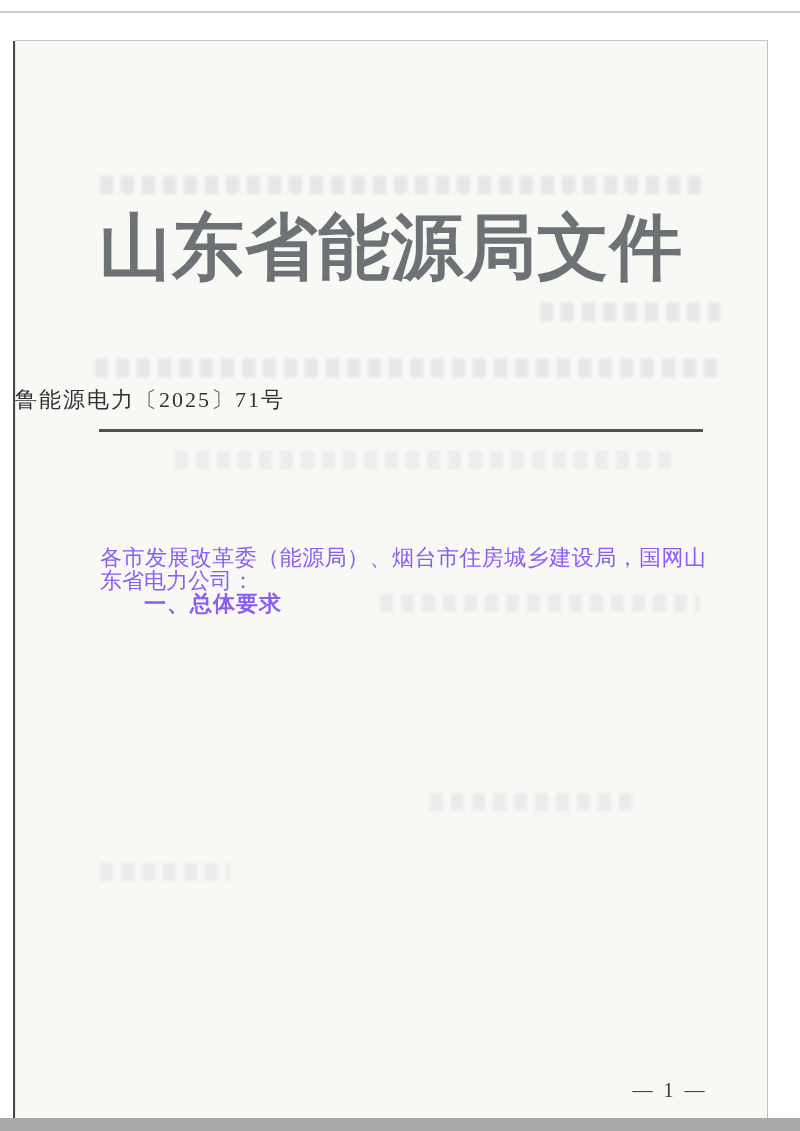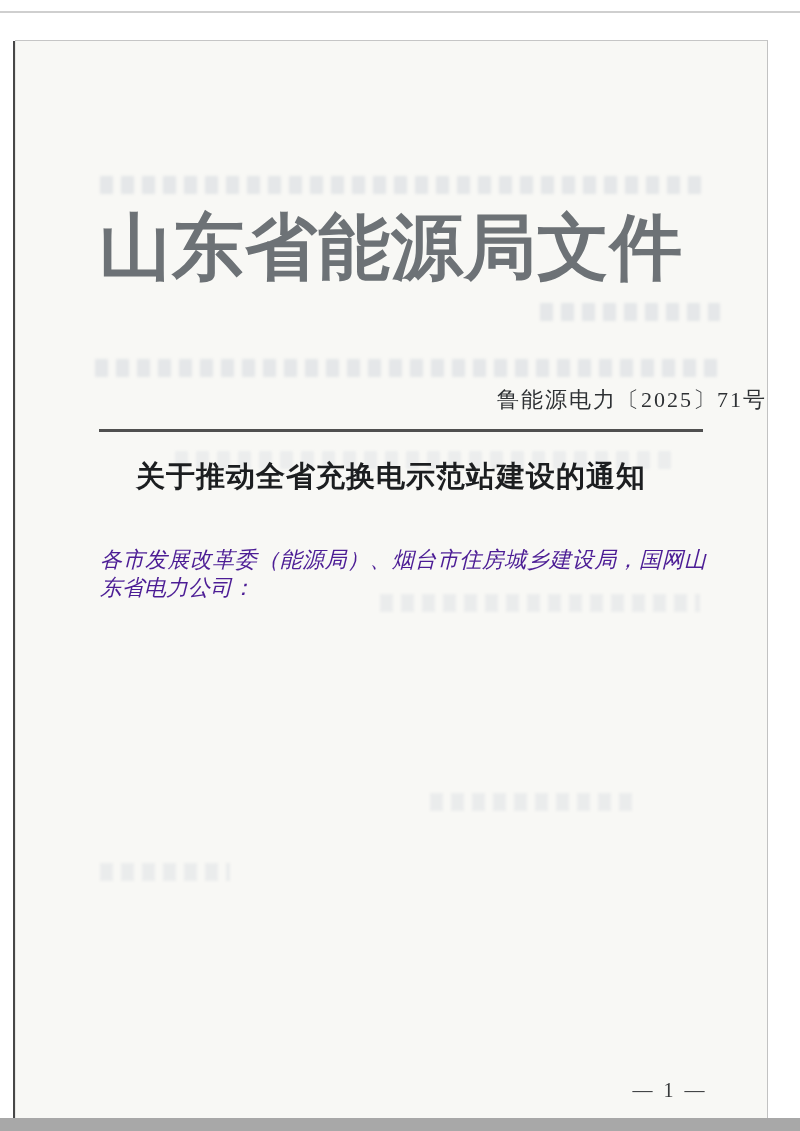--- a/index.html
+++ b/index.html
@@ -33,35 +33,34 @@
       rgba(98,118,150,.26) 0 13px, rgba(98,118,150,0) 13px 21px);
   }
 
   .letterhead{
     position:absolute;left:0;top:166px;width:752px;
     text-align:center;font-size:72px;line-height:1.15;font-weight:700;
     color:#6d7276;letter-spacing:1px;white-space:nowrap;
   }
   .doc-number{
     position:absolute;left:0;top:344px;width:752px;
-    text-align:right;font-size:22px;color:#2e3134;letter-spacing:2px;
+    text-align:left;font-size:22px;color:#2e3134;letter-spacing:2px;
   }
   .red-rule{
     position:absolute;left:84px;top:388px;width:604px;height:3px;background:#505050;
   }
   .notice-title{
     position:absolute;left:0;top:416px;width:752px;
     text-align:center;font-size:29px;font-weight:700;color:#1c1e20;letter-spacing:1px;
   }
 
   .body-text{
     position:absolute;left:85px;top:505px;width:606px;
-    font-size:22px;line-height:28px;color:#4c1d95;
+    font-size:22px;line-height:23px;color:#8b5cf6;
     text-align:justify;
-    font-style:italic;
   }
   .body-text p{margin:0;}
   .para-indent{text-indent:2em;}
   .section-heading{
     text-indent:2em;font-weight:700;
     font-family:"Liberation Sans","DejaVu Sans",sans-serif;
     letter-spacing:1px;
   }
 
   .page-number{
@@ -86,23 +85,23 @@
     <div class="bleed" style="left:365px;top:553px;width:320px;opacity:.35;"></div>
     <div class="bleed" style="left:415px;top:752px;width:210px;opacity:.35;"></div>
     <div class="bleed" style="left:85px;top:822px;width:130px;opacity:.35;"></div>
 
     <div class="letterhead">山东省能源局文件</div>
 
     <div class="doc-number">鲁能源电力〔2025〕71号</div>
 
     <div class="red-rule"></div>
 
-    <div class="notice-title">关于推动全省充换电示范站建设的通知</div>
 
     <div class="body-text">
       <p>各市发展改革委（能源局）、烟台市住房城乡建设局，国网山东省电力公司：</p>
+      <p class="section-heading">一、总体要求</p>
     </div>
 
     <div class="page-number">— 1 —</div>
   </div>
 
   <div class="scan-bottom-strip"></div>
 </div>
 
 </body></html>

